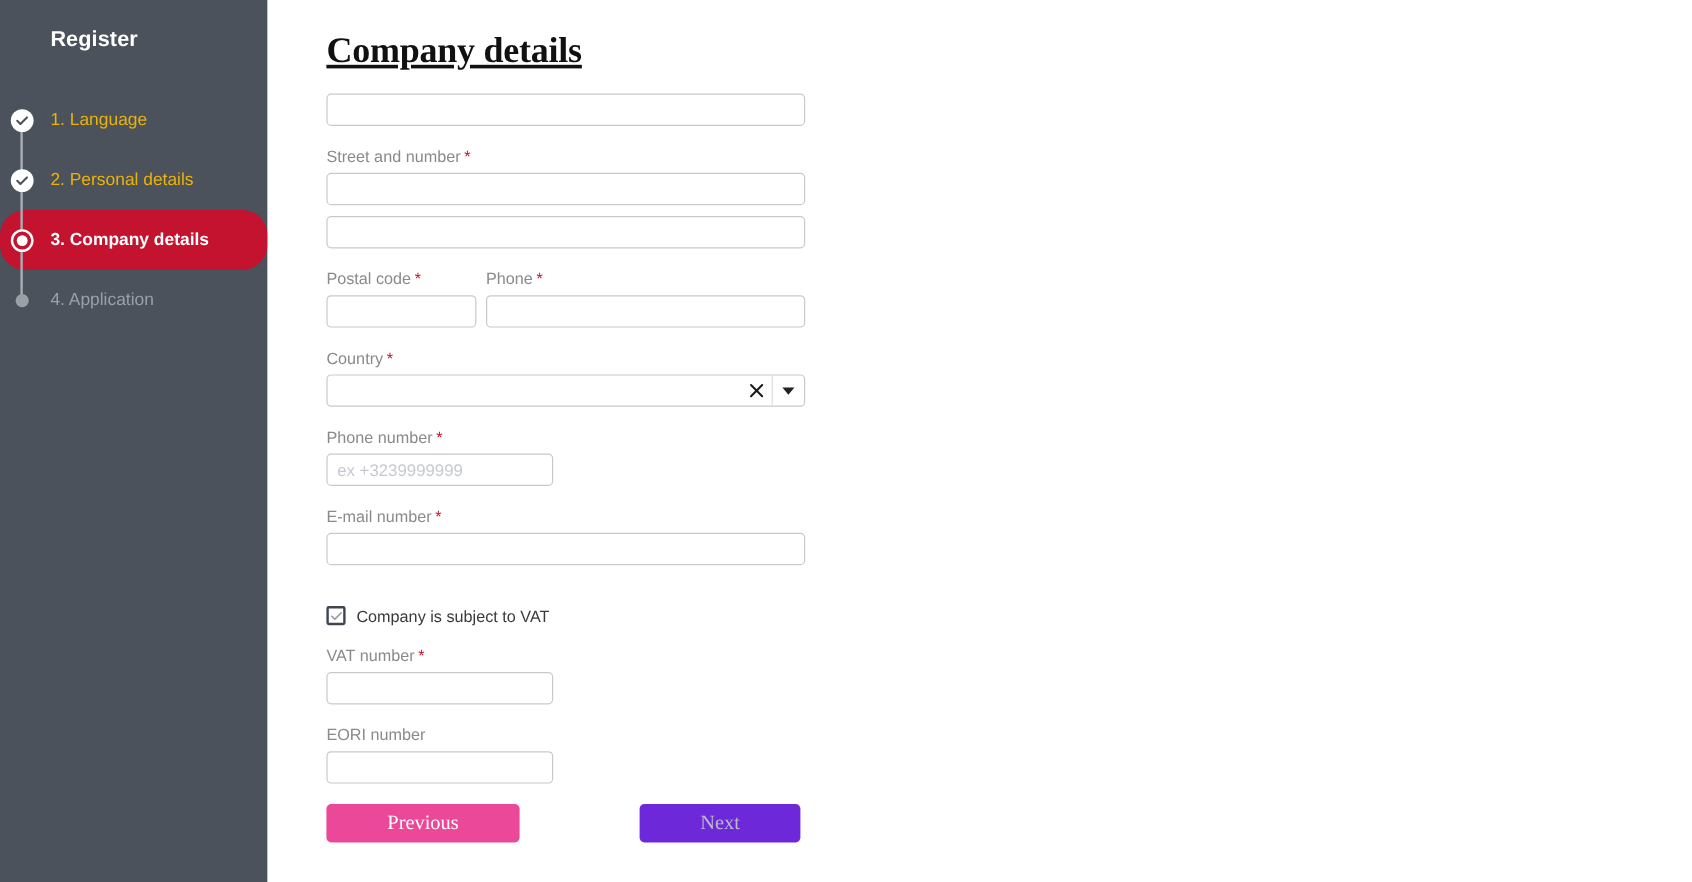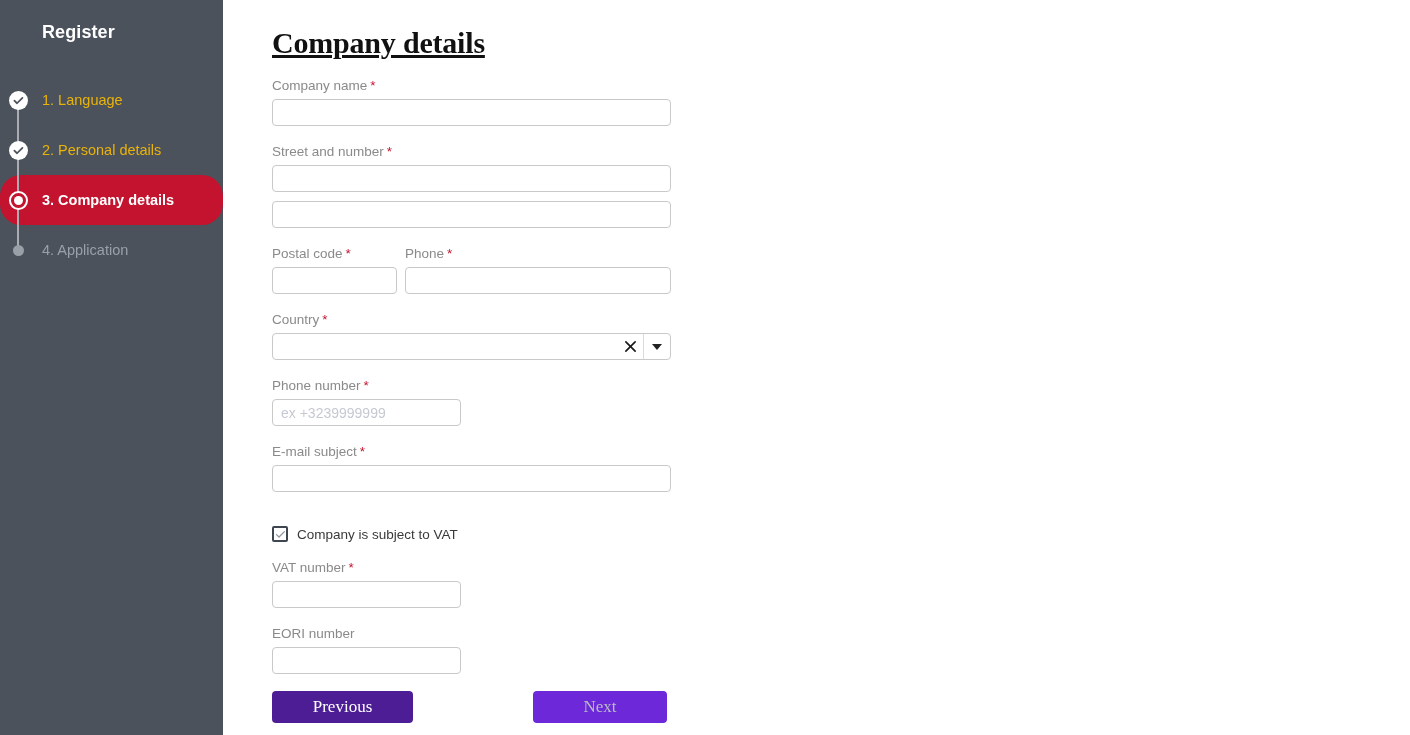--- a/index.html
+++ b/index.html
@@ -186,22 +186,22 @@
     position: absolute; top: 0;
     height: 32px;
     border: none;
     border-radius: 4px;
     font-family: "Liberation Serif", serif;
     font-size: 17px;
     cursor: pointer;
     display: flex; align-items: center; justify-content: center;
   }
   .btn-prev {
-    left: 0; width: 141px;
-    background: #4c1d95;
+    left: 0; width: 161px;
+    background: #ec4899;
     color: #ffffff;
   }
   .btn-next {
     left: 261px; width: 134px;
     background: #6d28d9;
     color: #b9bcc8;
     cursor: default;
   }
 </style>
 </head>
@@ -262,23 +262,20 @@
 
     </div>
   </div>
 
   <div class="main">
     <div class="form-wrap">
 
       <div class="page-title">Company details</div>
 
       <div class="field">
-        <label class="field-label">
-          <span>Company name</span><span class="req">*</span>
-        </label>
         <input class="input w-full" type="text" value="" style="">
       </div>
 
       <div class="field">
         <label class="field-label">
           <span>Street and number</span><span class="req">*</span>
         </label>
         <input class="input w-full" type="text" value="" style="">
         <input class="input w-full" type="text" value="" style="">
       </div>
@@ -318,21 +315,21 @@
 
       <div class="field">
         <label class="field-label">
           <span>Phone number</span><span class="req">*</span>
         </label>
         <input class="input w-mid" type="text" placeholder="ex +3239999999" style="">
       </div>
 
       <div class="field">
         <label class="field-label">
-          <span>E-mail subject</span><span class="req">*</span>
+          <span>E-mail number</span><span class="req">*</span>
         </label>
         <input class="input w-full" type="text" value="" style="">
       </div>
 
       <div class="checkbox-row">
         <div class="checkbox">
           <svg width="11" height="11" viewBox="0 0 12 12" aria-hidden="true">
             <path d="M1.6 6.1 L4.4 8.8 L10.2 2.9" stroke="#9096a0" stroke-width="1.4" fill="none" stroke-linecap="round" stroke-linejoin="round"></path>
           </svg>
         </div>

